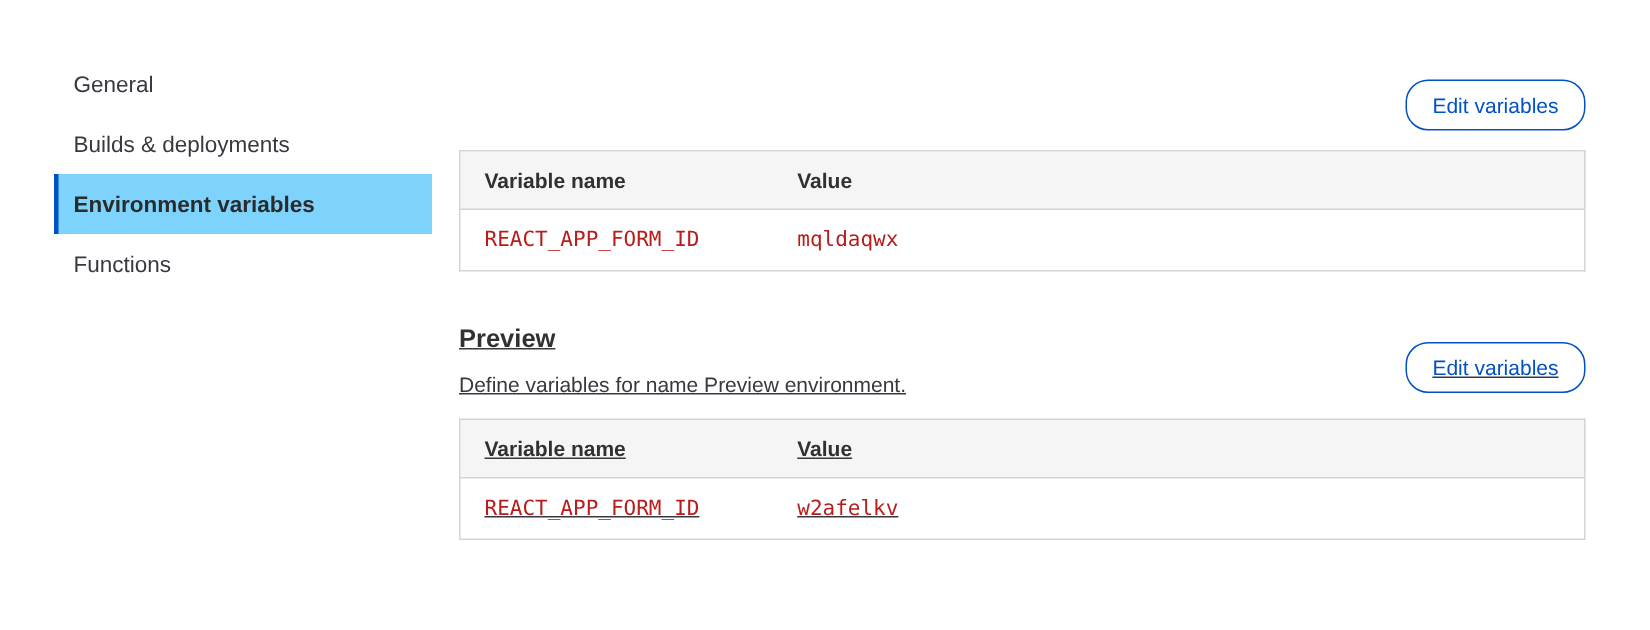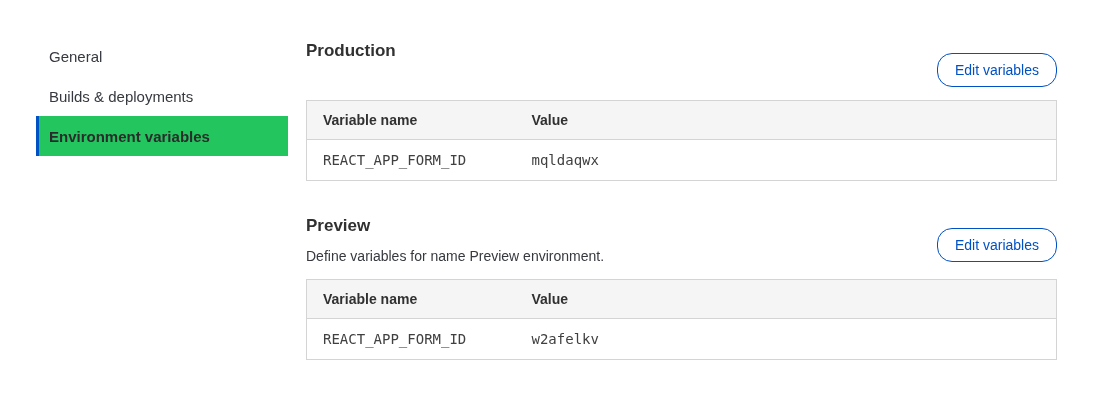--- a/index.html
+++ b/index.html
@@ -19,29 +19,29 @@
     height: 40px;
     display: flex; align-items: center;
     padding-left: 10px;
     border-left: 3px solid transparent;
     font-size: 15px;
     color: #36393f;
     cursor: pointer;
     user-select: none;
   }
   .side-item.selected {
-    background: #22c55e;
+    background: #7dd3fc;
     border-left-color: #0051c3;
     font-weight: 700;
     color: #2b2b2b;
   }
 
   
   .content { margin-left: 18px; width: 751px; padding-top: 3px; }
-  .env-section.second { margin-top: 33px; }
+  .env-section.second { margin-top: 33px; text-decoration: underline; }
   .section-head { display: flex; justify-content: space-between; align-items: flex-start; }
   .section-title {
     margin: 0;
     font-size: 17px; line-height: 24px;
     font-weight: 700;
     color: #313131;
   }
   .desc {
     margin: 8px 0 0;
     font-size: 14px; line-height: 20px;
@@ -77,41 +77,41 @@
     font-weight: 700;
     color: #313131;
     padding: 10px 16px;
     line-height: 18px;
   }
   .vars-table th:first-child, .vars-table td:first-child { width: 209px; margin-left: 32px; }
   .vars-table td {
     padding: 11px 16px;
     line-height: 18px;
     font-family: "DejaVu Sans Mono", monospace;
-    color: #404040;
+    color: #b91c1c;
     background: #ffffff;
   }
 </style>
 </head>
 <body>
 
 <div class="page">
 
   <nav class="sidebar">
     <div class="side-item">General</div>
     <div class="side-item">Builds &amp; deployments</div>
     <div class="side-item selected">Environment variables</div>
+    <div class="side-item">Functions</div>
   </nav>
 
   <main class="content">
 
     <section class="env-section">
       <div class="section-head">
         <div class="head-text">
-          <h2 class="section-title">Production</h2>
         </div>
         <button class="edit-btn">Edit variables</button>
       </div>
       <table class="vars-table">
         <thead>
           <tr>
             <th>Variable name</th>
             <th>Value</th>
           </tr>
         </thead>

